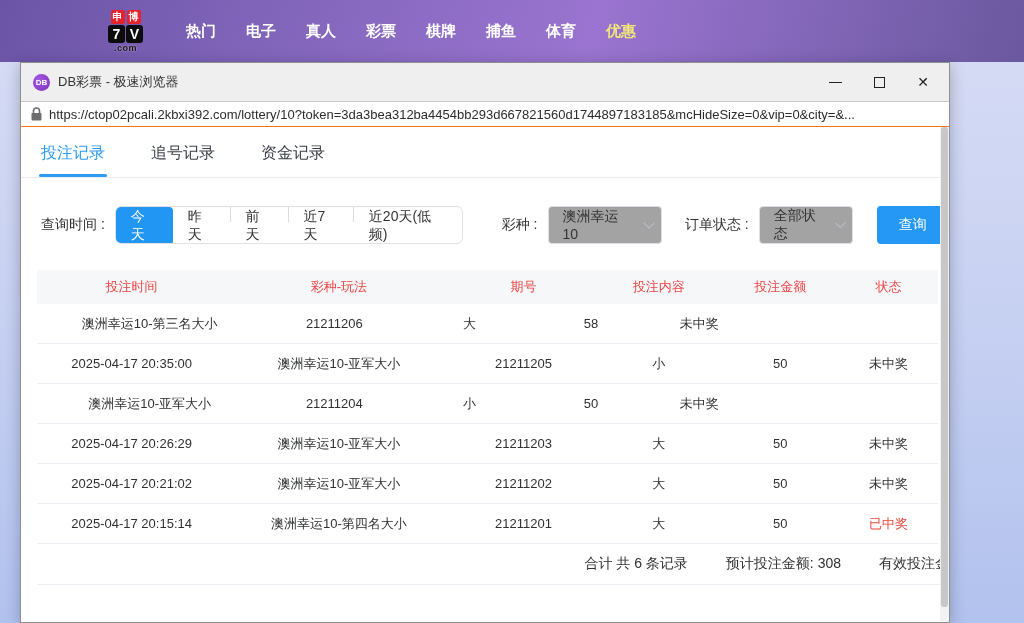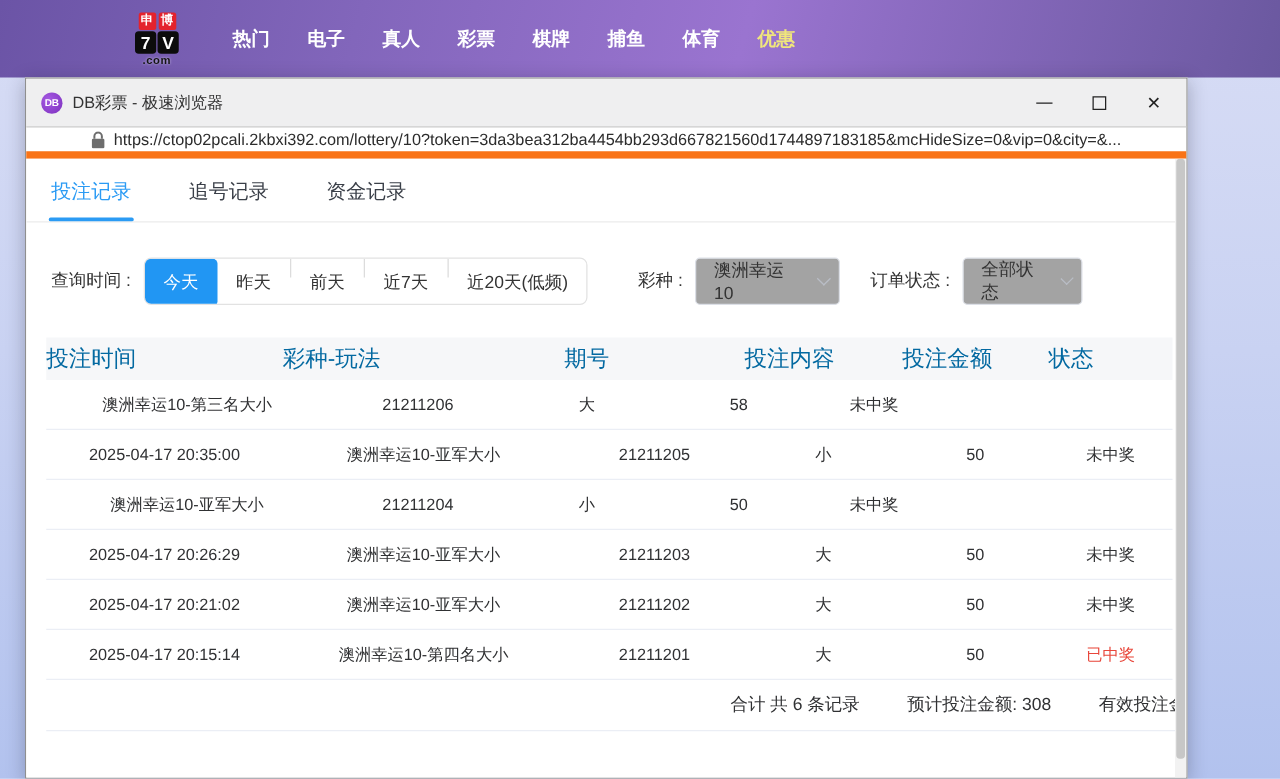--- a/index.html
+++ b/index.html
@@ -31,22 +31,22 @@
   .titlebar { height:38px; background:#efeff0; display:flex; align-items:center; padding:0 4px 0 12px; flex:0 0 auto; }
   .favicon { width:17px; height:17px; border-radius:50%;
     background:radial-gradient(circle at 35% 35%,#a55ae2,#7c2fbe); color:#fff; font-size:8px; font-weight:bold;
     display:flex; align-items:center; justify-content:center; margin-right:8px; }
   .win-title { font-size:13px; color:#333; flex:1; }
   .win-btn { width:44px; height:30px; display:flex; align-items:center; justify-content:center;
     color:#222; font-size:14px; cursor:pointer; }
   .max-glyph { width:11px; height:11px; border:1.5px solid #222; display:inline-block; }
   .min-glyph { width:13px; height:0; border-top:1.5px solid #222; display:inline-block; }
 
-  .addressbar { height:26px; background:#fff; border-top:1px solid #c9c9c9; border-bottom:6px solid #f97316;
-    display:flex; align-items:center; padding:0 10px; gap:7px; flex:0 0 auto;justify-content:center; }
+  .addressbar { height:26px; background:#fff; border-top:1px solid #c9c9c9; border-bottom:1px solid #f97316;
+    display:flex; align-items:center; padding:0 10px; gap:7px; flex:0 0 auto; }
   .url-text { font-size:13px; color:#2c2c2c; white-space:nowrap; overflow:hidden; }
 
   .content { position:relative; flex:1; background:#fff; overflow:hidden; }
   .scrollbar { position:absolute; right:0; top:0; bottom:0; width:9px; background:#f2f2f2; }
   .scroll-thumb { position:absolute; top:0; left:1px; width:7px; height:97%; background:#c7c7c7; border-radius:3px; }
 
   
   .tabs { display:flex; padding:16px 0 0 20px; }
   .tab { font-size:16px; color:#3a3f48; margin-right:46px; padding-bottom:13px; position:relative; cursor:pointer; }
   .tab.active { color:#2b9bf4; }
@@ -65,21 +65,21 @@
     height:38px; padding:0 10px 0 14px; cursor:pointer; background:#a3a3a3; }
   .select-value { font-size:14px; color:#333; }
   .chev { width:8px; height:8px; border-right:1.5px solid #b9bdc6; border-bottom:1.5px solid #b9bdc6;
     transform:rotate(45deg) translateY(-3px); margin-left:12px; }
   .search-btn { background:#2598f5; color:#fff; font-size:14px; border:none; border-radius:4px;
     width:74px; height:38px; cursor:pointer; } .gap40 { width:40px; } .gap24 { width:24px; }
 
   
   .bet-table { margin:2px 11px 0 16px; }
   .thead { display:flex; background:#f6f7f9; height:34px; align-items:center; }
-  .th { font-size:18px; color:#0369a1; text-align:left; }
+  .th { font-size:13px; color:#ef4444; text-align:center; }
   .tr { display:flex; height:40px; align-items:center; border-bottom:1px solid #ebeef5; }
   .td { font-size:13px; color:#303133; text-align:center; }
   .c1 { width:21%; } .c2 { width:25%; } .c3 { width:16%; } .c4 { width:14%; } .c5 { width:13%; } .c6 { width:11%; }
   .td.won { color:#e8473b; }
 
   .summary { display:flex; justify-content:flex-end; align-items:center; gap:38px; height:41px;
     border-bottom:1px solid #ebeef5; margin:0 0 0 16px; overflow:hidden; white-space:nowrap; }
   .sum-item { font-size:14px; color:#303133; }
 </style>
 </head>
@@ -158,20 +158,21 @@
         <span class="select-value">澳洲幸运10</span>
         <span class="chev"></span>
       </div>
       <span class="gap24"></span>
       <span class="f-label">订单状态 :</span>
       <div class="select-box" style="width:96px;">
         <span class="select-value">全部状态</span>
         <span class="chev"></span>
       </div>
       <span class="gap24"></span>
+      <button class="search-btn">查询</button>
     </div>
 
     <div class="bet-table">
       <div class="thead">
         <span class="th c1">投注时间</span>
         <span class="th c2">彩种-玩法</span>
         <span class="th c3">期号</span>
         <span class="th c4">投注内容</span>
         <span class="th c5">投注金额</span>
         <span class="th c6">状态</span>

